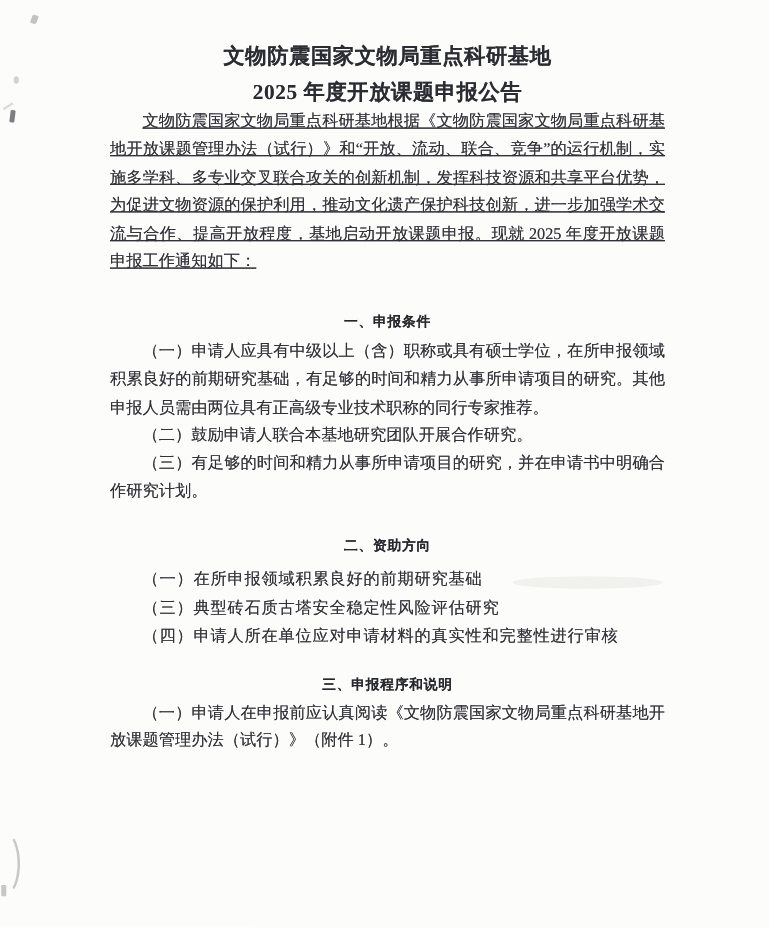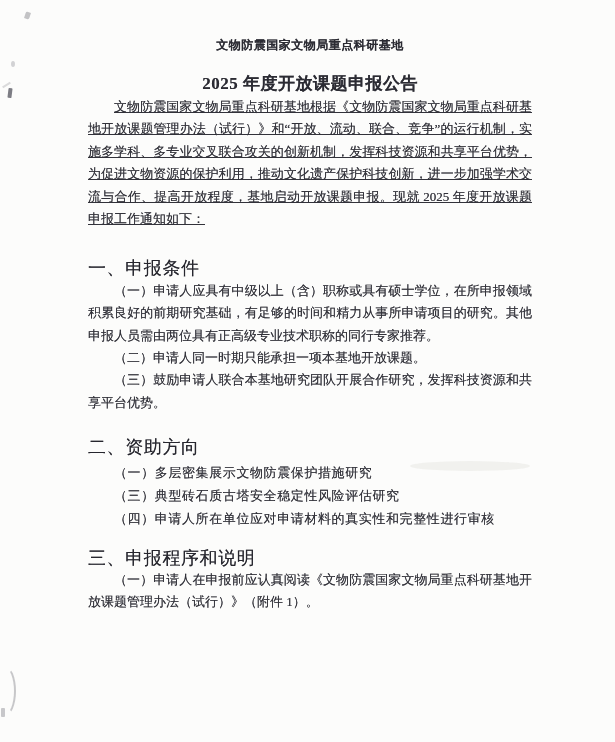--- a/index.html
+++ b/index.html
@@ -16,29 +16,29 @@
     background: #fcfcfb;
     overflow: hidden;
     color: #32323a;
     font-family: "Liberation Serif", "DejaVu Serif", serif;
     font-size: 13px;
     line-height: 22.4px;
     text-shadow: 0 0 0.3px rgba(44,44,52,0.65);
   }
   .doc-title {
     margin: 0;
-    font-size: 12px;
+    font-size: 17px;
     line-height: 24px;
     font-weight: bold;
     text-align: center;
     color: #2b2b33;
     letter-spacing: 0.5px;
   }
   .doc-subtitle {
-    margin: 15px 0 0 0;
+    margin: 5px 0 0 0;
     font-size: 17px;
     line-height: 24px;
     font-weight: bold;
     text-align: center;
     color: #2b2b33;
     letter-spacing: 0.5px;
   }
   p.body {
     margin: 0;
     text-align: justify;
@@ -47,25 +47,26 @@
   p.indent {
     text-indent: 2em;
   }
   .intro {
     margin-top: 20px;
     text-decoration: underline;
   }
   h3.sec {
     margin: 0;
     font-family: "Liberation Sans", "DejaVu Sans", sans-serif;
-    font-weight: normal;
-    font-size: 18px;
+    font-weight: bold;
+    font-size: 11px;
     line-height: 22.4px;
     color: #26262e;
     letter-spacing: 0.6px;
+    text-align: center;
   }
   #sec1-heading { margin-top: 27px; }
   #sec2-heading { margin-top: 22px; }
   #sec3-heading { margin-top: 16px; }
   ul.fund-items {
     list-style: none;
     margin: 2px 0 0 0;
     padding: 0;
   }
   ul.fund-items li {
@@ -99,28 +100,28 @@
   <h1 class="doc-title">文物防震国家文物局重点科研基地</h1>
 
   <h2 class="doc-subtitle">2025 年度开放课题申报公告</h2>
 
   <p class="body indent intro">文物防震国家文物局重点科研基地根据《文物防震国家文物局重点科研基地开放课题管理办法（试行）》和“开放、流动、联合、竞争”的运行机制，实施多学科、多专业交叉联合攻关的创新机制，发挥科技资源和共享平台优势，为促进文物资源的保护利用，推动文化遗产保护科技创新，进一步加强学术交流与合作、提高开放程度，基地启动开放课题申报。现就 2025 年度开放课题申报工作通知如下：</p>
 
   <h3 class="sec" id="sec1-heading">一、申报条件</h3>
 
   <p class="body indent">（一）申请人应具有中级以上（含）职称或具有硕士学位，在所申报领域积累良好的前期研究基础，有足够的时间和精力从事所申请项目的研究。其他申报人员需由两位具有正高级专业技术职称的同行专家推荐。</p>
 
-  <p class="body indent">（二）申请人同一时期只能承担一项本基地开放课题。</p>
+  <p class="body indent">（二）鼓励申请人联合本基地研究团队开展合作研究。</p>
 
-  <p class="body indent">（三）鼓励申请人联合本基地研究团队开展合作研究，发挥科技资源和共享平台优势。</p>
+  <p class="body indent">（三）有足够的时间和精力从事所申请项目的研究，并在申请书中明确合作研究计划。</p>
 
   <h3 class="sec" id="sec2-heading">二、资助方向</h3>
 
   <ul class="fund-items">
-    <li>（一）多层密集展示文物防震保护措施研究</li>
+    <li>（一）在所申报领域积累良好的前期研究基础</li>
     <li>（三）典型砖石质古塔安全稳定性风险评估研究</li>
     <li>（四）申请人所在单位应对申请材料的真实性和完整性进行审核</li>
   </ul>
 
   <h3 class="sec" id="sec3-heading">三、申报程序和说明</h3>
 
   <p class="body indent">（一）申请人在申报前应认真阅读《文物防震国家文物局重点科研基地开放课题管理办法（试行）》（附件 1）。</p>
 
 
 </div>

